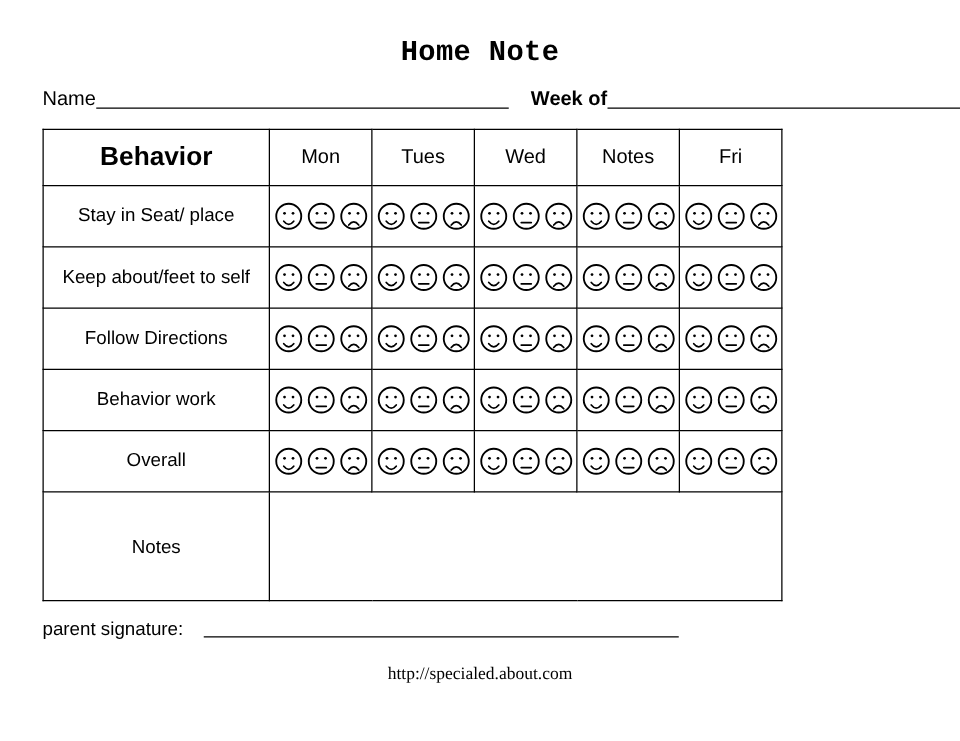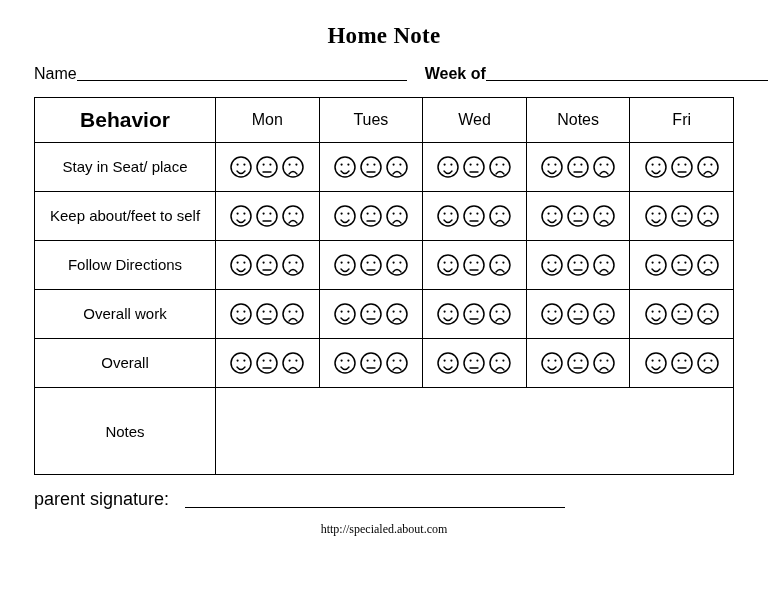--- a/index.html
+++ b/index.html
@@ -16,26 +16,26 @@
     overflow: hidden;
   }
   .page {
     position: relative;
     width: 768px;
     height: 593px;
     box-sizing: border-box;
   }
   .title {
     text-align: center;
-    font-family: Liberation Serif, serif;
+    font-family: Liberation Mono, monospace;
     font-weight: bold;
     font-size: 23px;
     letter-spacing: 0.3px;
     margin: 0;
-    padding-top: 23px;
+    padding-top: 29px;
   }
   .name-row {
     display: flex;
     align-items: flex-end;
     margin: 16px 34px 10px 34px;
     font-family: "Liberation Sans", sans-serif;
     font-size: 16px;
   }
   .name-label { white-space: nowrap; }
   .rule {
@@ -44,21 +44,21 @@
     height: 14px;
     margin: 0 0 2px 0;
   }
   .rule.short { flex: 0 0 330px; }
   .week-label { white-space: nowrap; margin-left: 18px; font-weight: bold; }
   .rule.week { flex: 0 0 290px; }
 
   table.chart {
     border-collapse: collapse;
     margin: 14px 34px 0 34px;
-    width: 700px;
+    width: 592px;
     table-layout: fixed;
   }
   table.chart td, table.chart th {
     border: 1.6px solid #000;
     padding: 0;
     text-align: center;
     vertical-align: middle;
   }
   .hdr-behavior {
     width: 180px;
@@ -95,33 +95,33 @@
     font-size: 15px;
     height: 86px;
     vertical-align: middle;
   }
   .notes-cell { height: 86px; }
 
   .sig-row {
     display: flex;
     align-items: flex-end;
     margin: 14px 34px 0 34px;
-    font-size: 18px;
+    font-size: 15px;
     gap: 10px;
   }
   .sig-label { white-space: nowrap; }
   .rule.sig {
     flex: 0 0 380px;
     margin-left: 6px;
   }
   .footer {
     text-align: center;
     font-family: "Liberation Serif", serif;
-    font-size: 12px;
-    margin-top: 12px;
+    font-size: 14px;
+    margin-top: 20px;
   }
 </style>
 </head>
 <body>
 
 <div class="page">
 
   <h1 class="title">Home Note</h1>
 
   <div class="name-row">
@@ -387,21 +387,21 @@
                 <circle cx="15.4" cy="9.6" r="1.1" fill="#000"></circle>
                 <line x1="8" y1="17" x2="16" y2="17" stroke="#000" stroke-width="1.4" stroke-linecap="round"></line>
               </svg></span><span><svg width="24" height="24" viewBox="0 0 24 24" aria-hidden="true">
                 <circle cx="12" cy="12" r="10" fill="none" stroke="#000" stroke-width="1.5"></circle>
                 <circle cx="8.6" cy="9.6" r="1.1" fill="#000"></circle>
                 <circle cx="15.4" cy="9.6" r="1.1" fill="#000"></circle>
                 <path d="M8 19 Q12 14 16 19" fill="none" stroke="#000" stroke-width="1.4" stroke-linecap="round"></path>
               </svg></span></td>
         </tr>
         <tr>
-          <td class="row-label">Overall work</td>
+          <td class="row-label">Behavior work</td>
           <td class="faces"><span><svg width="24" height="24" viewBox="0 0 24 24" aria-hidden="true">
                 <circle cx="12" cy="12" r="10" fill="none" stroke="#000" stroke-width="1.5"></circle>
                 <circle cx="8.6" cy="9.6" r="1.1" fill="#000"></circle>
                 <circle cx="15.4" cy="9.6" r="1.1" fill="#000"></circle>
                 <path d="M8 16 Q12 21 16 16" fill="none" stroke="#000" stroke-width="1.4" stroke-linecap="round"></path>
               </svg></span><span><svg width="24" height="24" viewBox="0 0 24 24" aria-hidden="true">
                 <circle cx="12" cy="12" r="10" fill="none" stroke="#000" stroke-width="1.5"></circle>
                 <circle cx="8.6" cy="9.6" r="1.1" fill="#000"></circle>
                 <circle cx="15.4" cy="9.6" r="1.1" fill="#000"></circle>
                 <line x1="8" y1="17" x2="16" y2="17" stroke="#000" stroke-width="1.4" stroke-linecap="round"></line>

